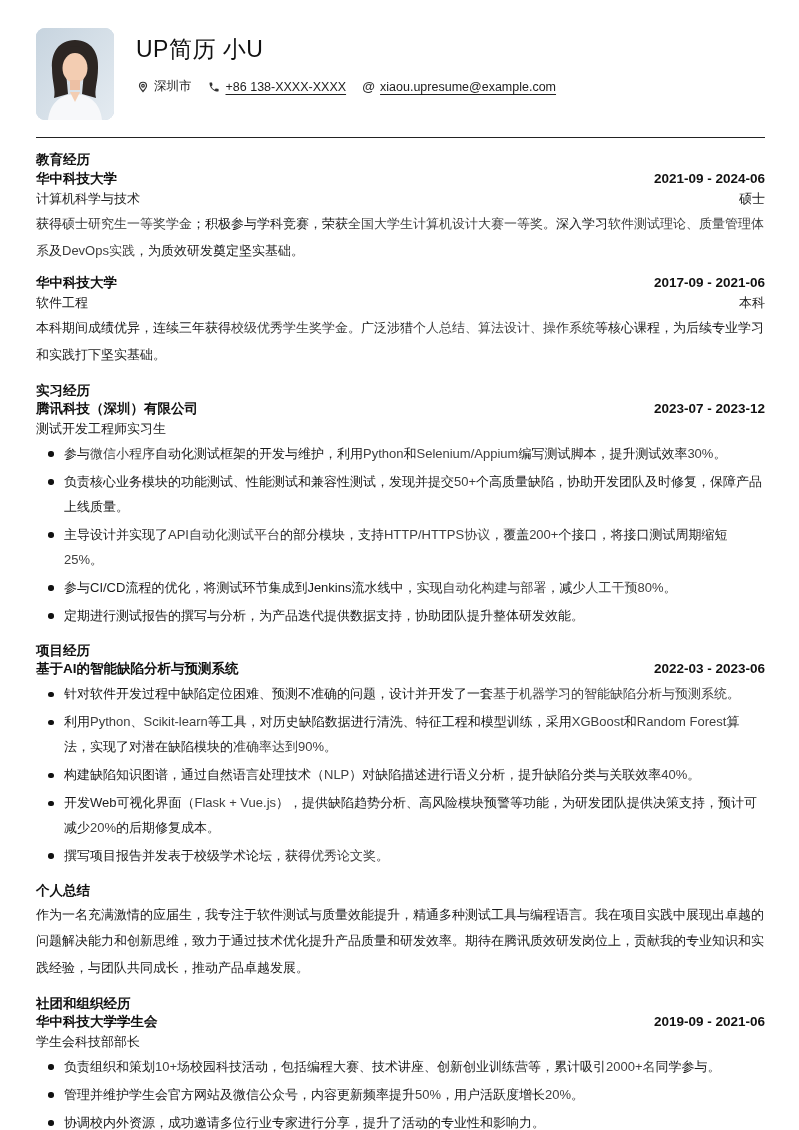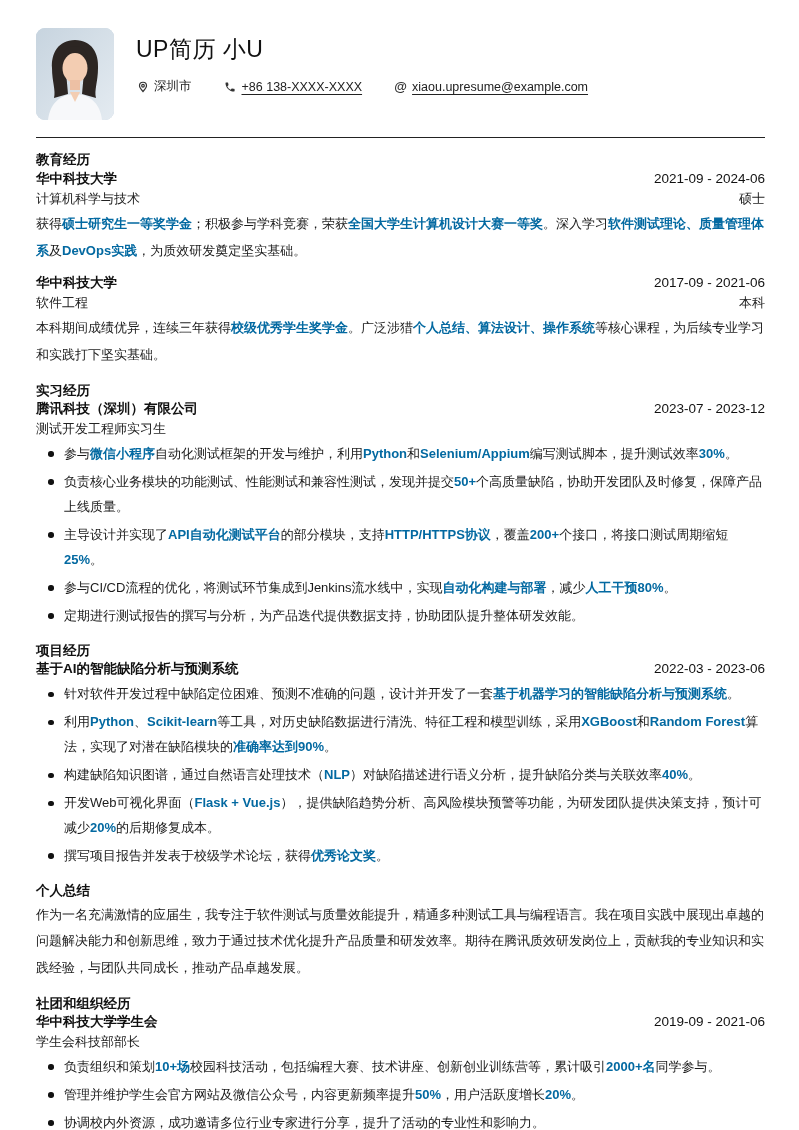--- a/index.html
+++ b/index.html
@@ -3,49 +3,49 @@
 <meta charset="utf-8">
 <style>
   * { margin:0; padding:0; box-sizing:border-box; }
   html,body { background:#ffffff; }
   body {
     width:799px; height:1130px; margin:0 auto;
     padding:28px 34px 0 36px;
     font-family:"Liberation Sans","DejaVu Sans",sans-serif;
     color:#1a1a1a; overflow:hidden;
   }
-  b { font-weight:700; color:#0369a1; }
+  b { font-weight:400; color:#404040; }
 
   
   .header { display:flex; align-items:flex-start; gap:22px; }
   .photo {
     width:78px; height:92px; border-radius:9px; overflow:hidden; flex:0 0 auto;
     background:linear-gradient(160deg,#cdd9e3 0%,#dde6ee 60%,#e7edf3 100%);
   }
   .photo svg { display:block; width:100%; height:100%; }
   .head-right { padding-top:6px; }
   .name { font-size:23px; font-weight:400; color:#111; letter-spacing:.5px; }
-  .contact { display:flex; align-items:center; gap:32px; margin-top:13px; font-size:12.5px; color:#222; }
+  .contact { display:flex; align-items:center; gap:16px; margin-top:13px; font-size:12.5px; color:#222; }
   .contact .pair { display:flex; align-items:center; gap:5px; }
   .contact a { color:#222; text-decoration:underline; text-underline-offset:3px; cursor:pointer; }
   .cicon { display:inline-flex; width:13px; height:13px; align-items:center; justify-content:center; color:#333; }
   .cicon svg { width:12px; height:12px; }
   .at-glyph { font-size:13px; font-weight:700; color:#333; line-height:1; }
   .divider { border:none; border-top:1.6px solid #222; margin-top:17px; }
 
   
   .section { margin-top:13px; }
   .section-heading { font-size:13.5px; font-weight:700; color:#111; line-height:1.3; }
   .entry { margin-top:1px; }
   .entry + .entry { margin-top:9px; }
   .row-head { display:flex; justify-content:space-between; align-items:baseline; gap:12px;
               font-size:13.5px; font-weight:700; color:#111; line-height:1.35; }
   .row-sub  { display:flex; justify-content:space-between; align-items:flex-end; gap:12px;
               font-size:13px; font-weight:400; color:#222; line-height:1.35; margin-top:2px; }
-  .date { white-space:nowrap; font-weight:400;margin-left:36px; }
+  .date { white-space:nowrap; font-weight:700;margin-left:36px; }
   .degree { white-space:nowrap; font-weight:400; }
   .desc { font-size:13px; line-height:2.05; margin-top:4px; color:#1a1a1a; }
   ul.bullets { list-style:none; margin-top:4px; padding-left:28px; font-size:13px; line-height:1.92; }
   ul.bullets li { position:relative; margin-bottom:3px; }
   ul.bullets li::before {
     content:""; position:absolute; left:-16px; top:0.72em;
     width:5.5px; height:5.5px; border-radius:50%; background:#111;
   }
 </style>
 </head>

